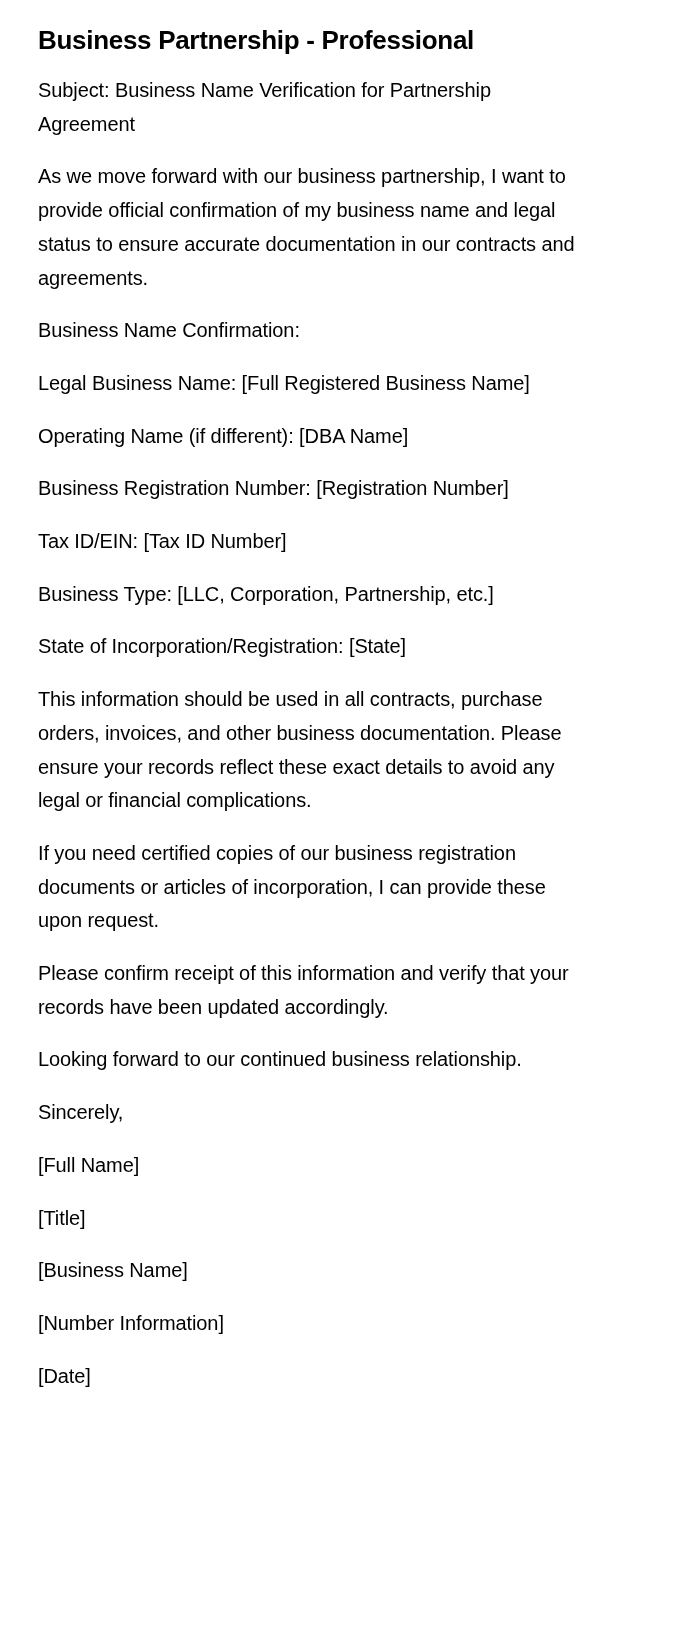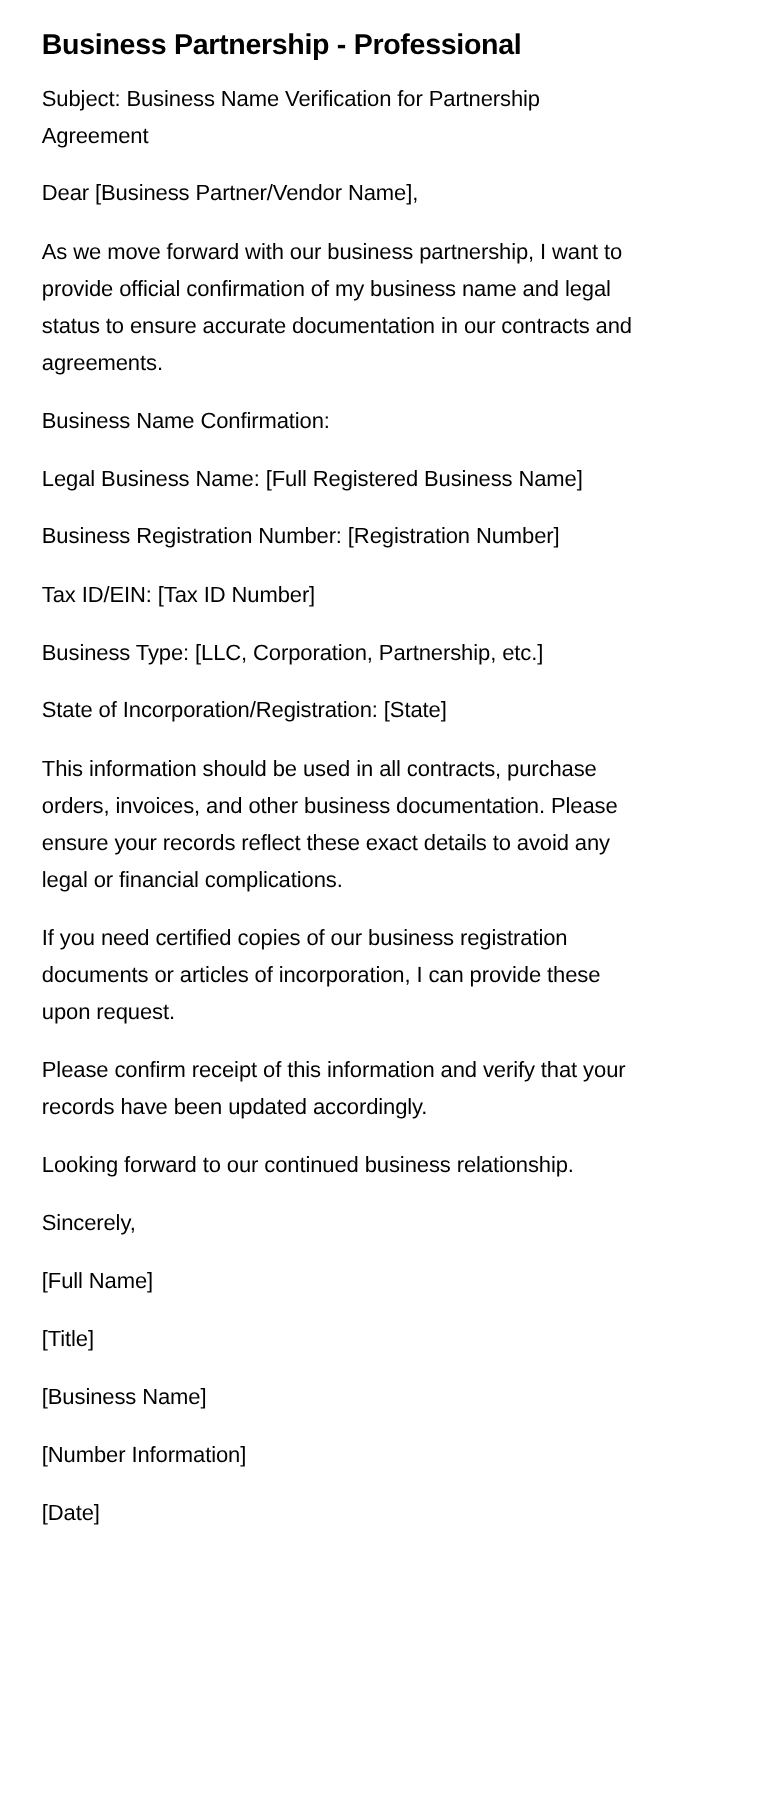--- a/index.html
+++ b/index.html
@@ -34,24 +34,24 @@
       letter-spacing: -0.1px;
     }
   </style>
 </head>
 <body>
 
 <div class="page">
   <h1 class="doc-title">Business Partnership - Professional</h1>
 
   <p class="para">Subject: Business Name Verification for Partnership Agreement</p>
-  <p class="para">Dear [Business Partner/Vendor Name],</p>
   <p class="para">As we move forward with our business partnership, I want to provide official confirmation of my business name and legal status to ensure accurate documentation in our contracts and agreements.</p>
   <p class="para">Business Name Confirmation:</p>
   <p class="para">Legal Business Name: [Full Registered Business Name]</p>
+  <p class="para">Operating Name (if different): [DBA Name]</p>
   <p class="para">Business Registration Number: [Registration Number]</p>
   <p class="para">Tax ID/EIN: [Tax ID Number]</p>
   <p class="para">Business Type: [LLC, Corporation, Partnership, etc.]</p>
   <p class="para">State of Incorporation/Registration: [State]</p>
   <p class="para">This information should be used in all contracts, purchase orders, invoices, and other business documentation. Please ensure your records reflect these exact details to avoid any legal or financial complications.</p>
   <p class="para">If you need certified copies of our business registration documents or articles of incorporation, I can provide these upon request.</p>
   <p class="para">Please confirm receipt of this information and verify that your records have been updated accordingly.</p>
   <p class="para">Looking forward to our continued business relationship.</p>
   <p class="para">Sincerely,</p>
   <p class="para">[Full Name]</p>

